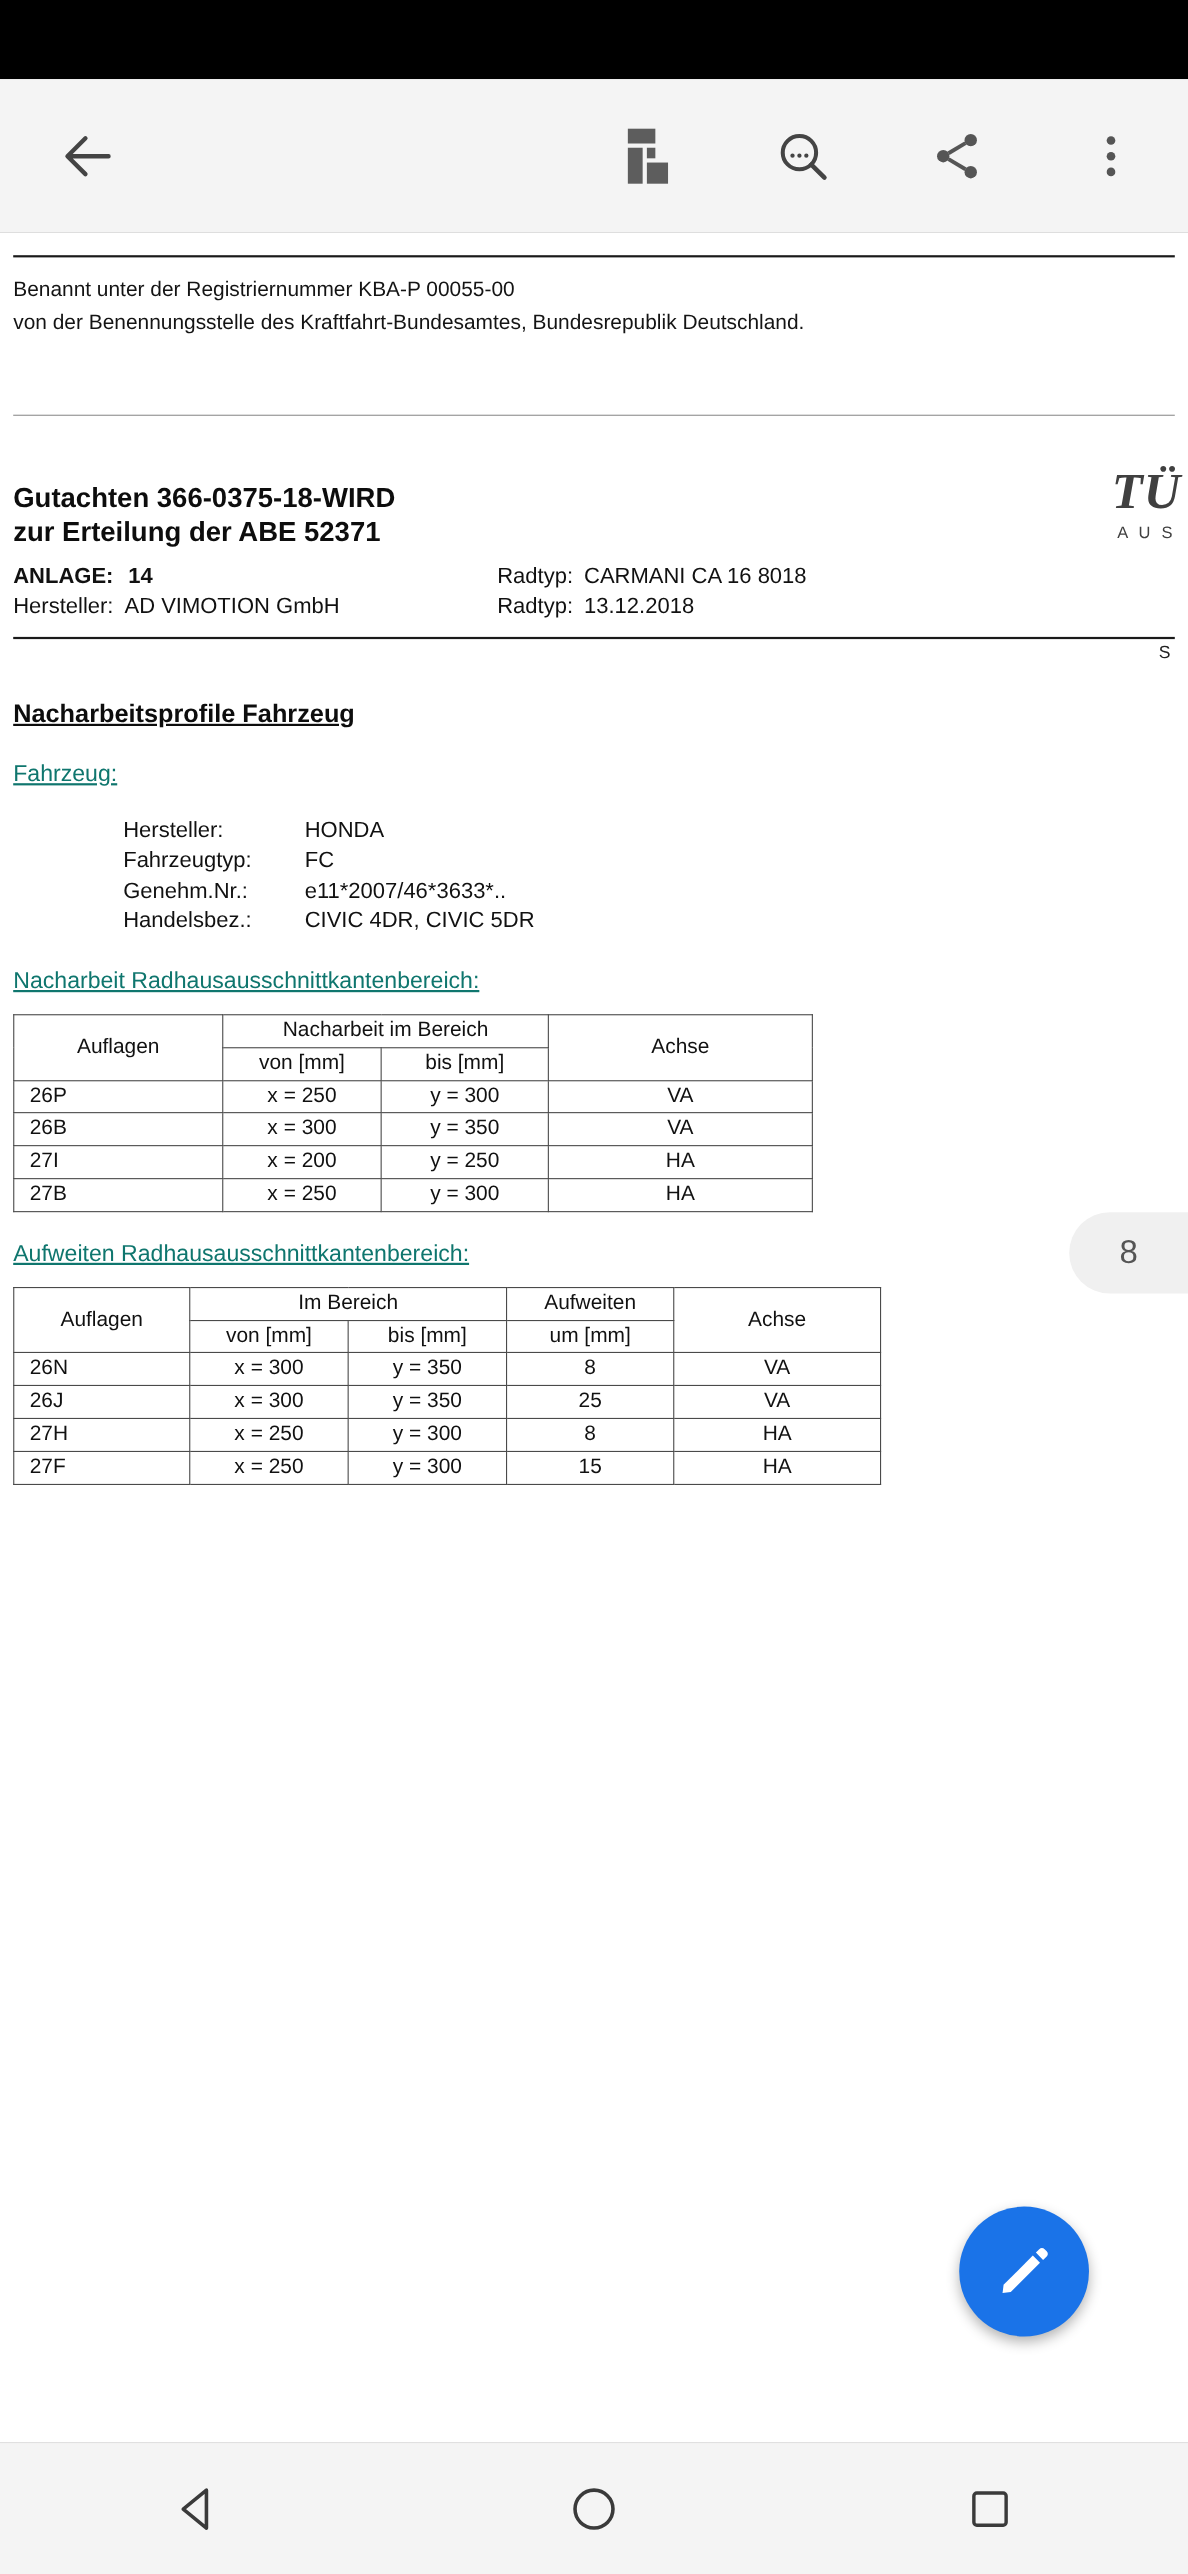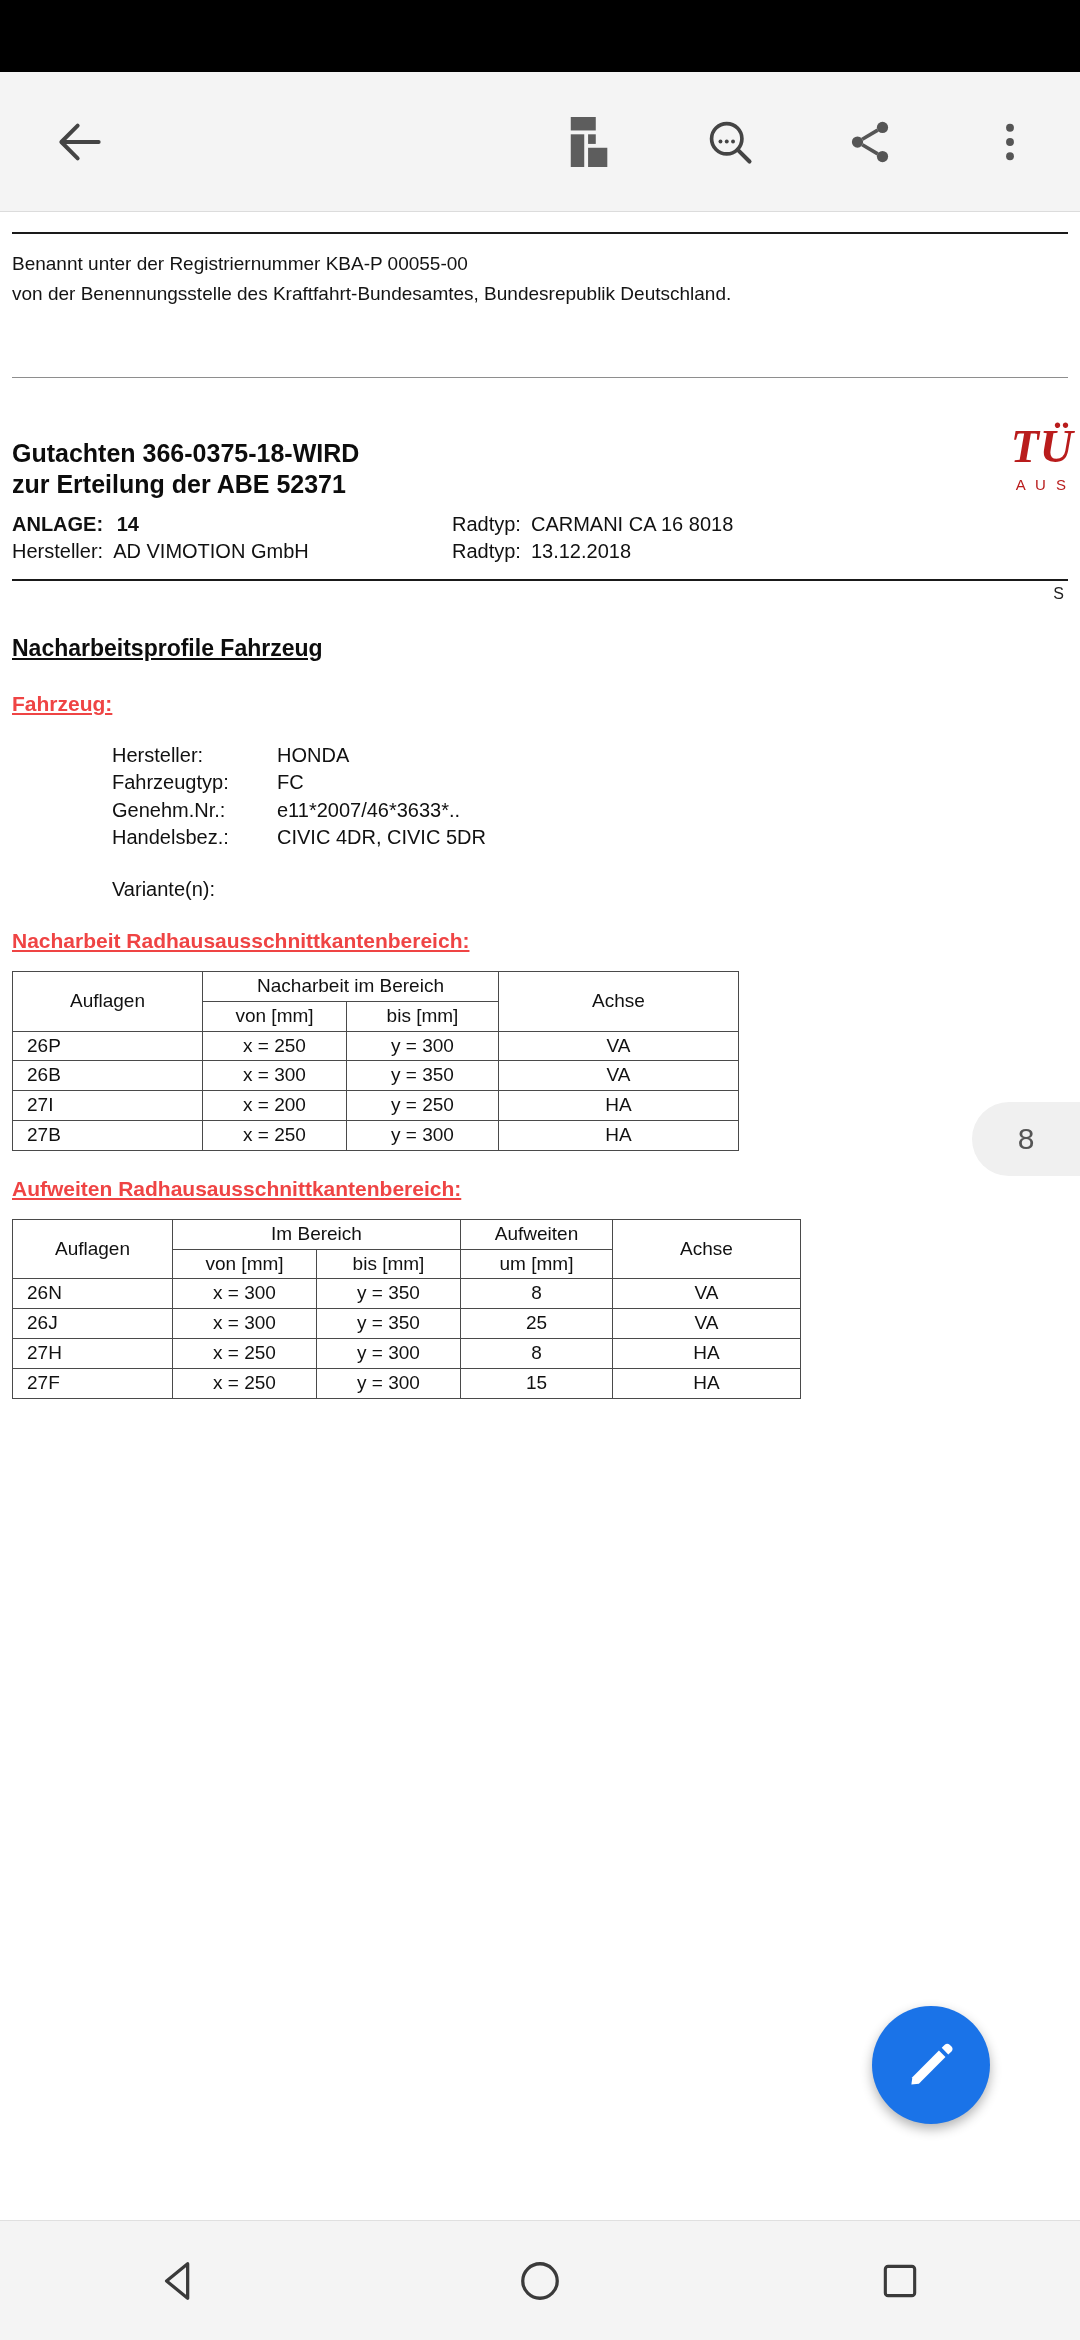--- a/index.html
+++ b/index.html
@@ -100,21 +100,21 @@
   .meta-mid { flex: 1 1 auto; }
   .meta-mid table { border-collapse: collapse; }
   .meta-mid td { padding: 0 10px 0 0; font-size: 20px; }
   .meta-label { white-space: nowrap; }
 
   .tuv-logo {
     position: absolute;
     right: 0;
     top: 0;
     text-align: left;
-    color: #b91c1c;
+    color: #404040;
   }
   .tuv-logo .tuv-main {
     font-family: "Liberation Serif", serif;
     font-weight: bold;
     font-style: italic;
     font-size: 46px;
     letter-spacing: 1px;
     line-height: 1;
   }
   .tuv-logo .tuv-sub {
@@ -132,23 +132,23 @@
 
   .section-head {
     font-size: 23px;
     font-weight: bold;
     text-decoration: underline;
     color: #0d0d0d;
     margin: 0;
   }
   .sub-head {
     font-size: 21px;
-    font-weight: bold;
+    font-weight: normal;
     text-decoration: underline;
-    color: #ef4444;
+    color: #0f766e;
   }
 
   .kv {
     margin-left: 100px;
     font-size: 20px;
     color: #111;
     line-height: 1.38;
   }
   .kv table { border-collapse: collapse; }
   .kv td { padding: 0; font-size: 20px; vertical-align: top; }
@@ -363,21 +363,20 @@
             <td>e11*2007/46*3633*..</td>
           </tr>
           <tr>
             <td class="k">Handelsbez.:</td>
             <td>CIVIC 4DR, CIVIC 5DR</td>
           </tr>
         </tbody>
           </table>
       </div>
 
-      <div class="variante" style="margin-top:26px">Variante(n):</div>
 
       <div class="sub-head" style="margin-top:28px">Nacharbeit Radhausausschnittkantenbereich:</div>
 
       <table class="data t1" style="margin-top:18px">
         <tbody>
             <tr>
           <th class="c0" rowspan="2">Auflagen</th>
           <th class="c1" colspan="2">Nacharbeit im Bereich</th>
           <th class="c3" rowspan="2">Achse</th>
         </tr>

